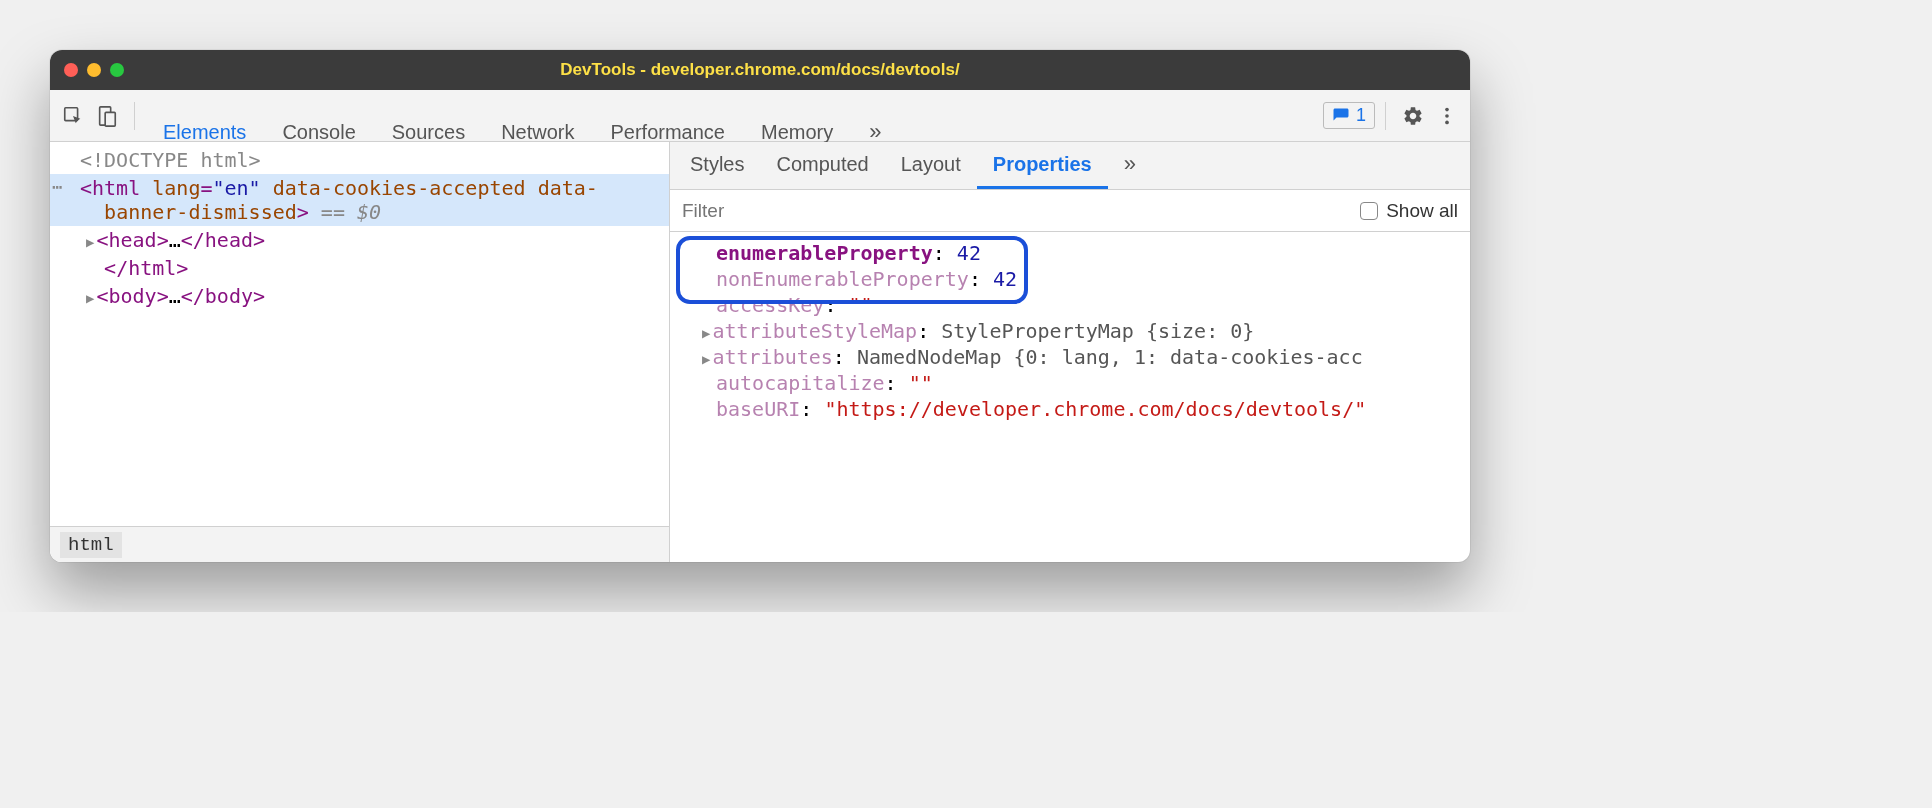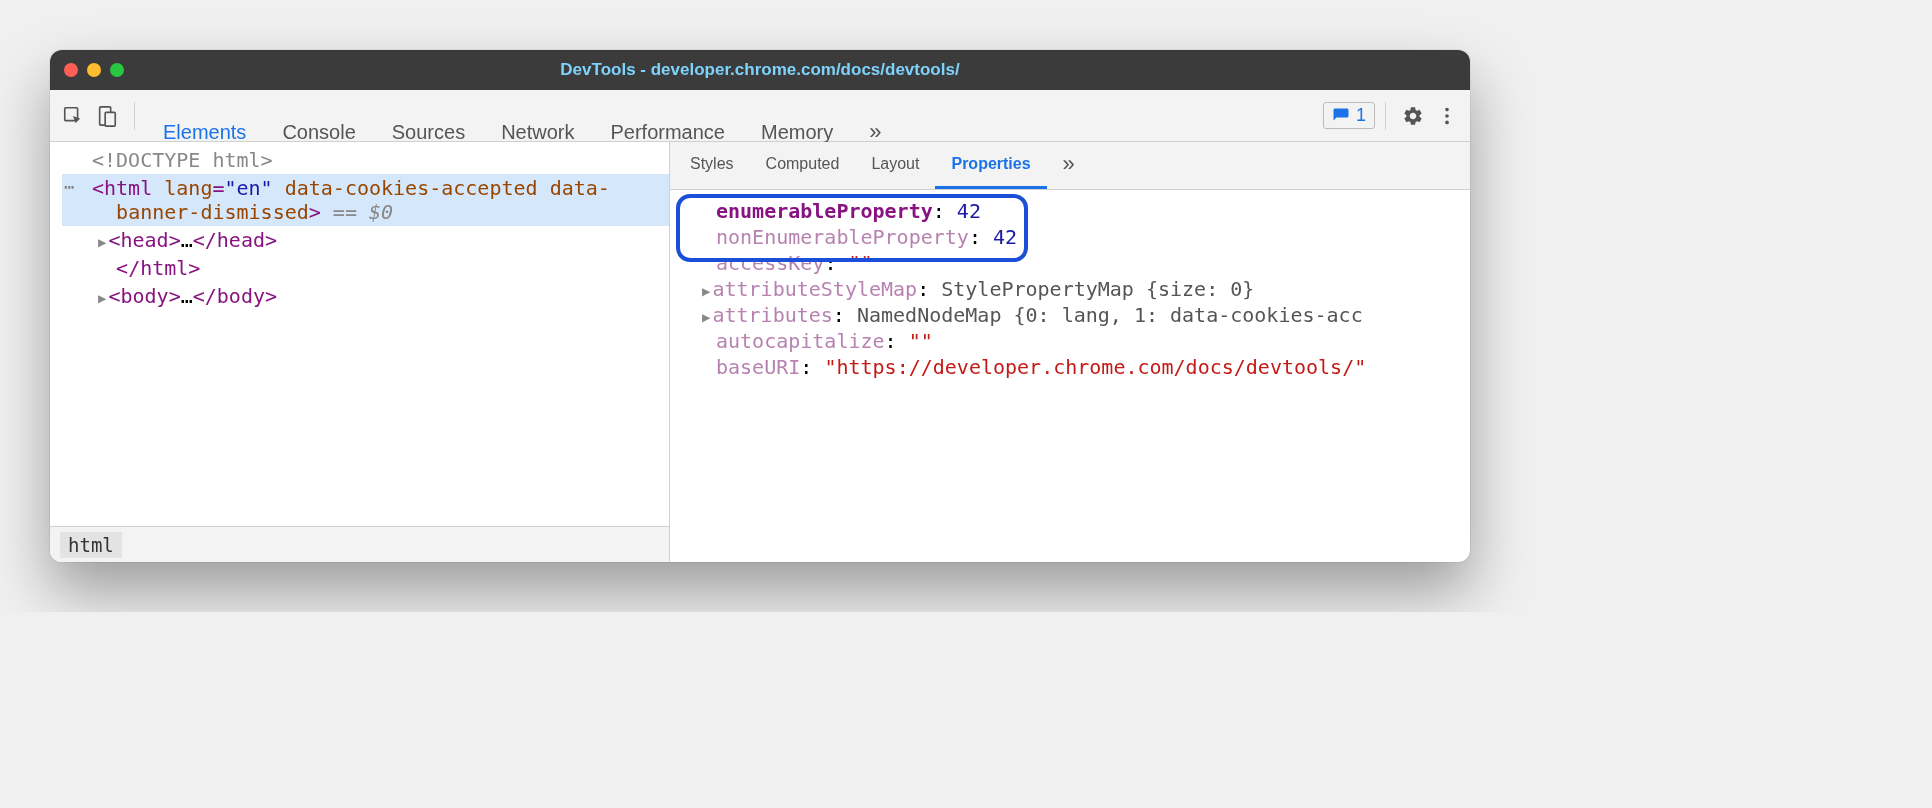--- a/index.html
+++ b/index.html
@@ -25,21 +25,21 @@
   }
   .traffic { display: flex; gap: 9px; }
   .dot { width: 14px; height: 14px; border-radius: 50%; }
   .dot.close { background: #ff5f57; }
   .dot.min { background: #febc2e; }
   .dot.max { background: #28c840; }
   .title {
     position: absolute;
     left: 0; right: 0;
     text-align: center;
-    color: #7dd3fc;
+    color: #fde047;
     font-size: 17px;
     font-weight: 600;
     pointer-events: none;
   }
   .toolbar {
     display: flex;
     align-items: center;
     height: 52px;
     border-bottom: 1px solid #d0d0d0;
     background: #f3f3f3;
@@ -79,21 +79,21 @@
   }
   .left {
     width: 620px;
     border-right: 1px solid #d0d0d0;
     display: flex; flex-direction: column;
     background: #fff;
     font-family: Menlo, Consolas, monospace;
     font-size: 20px;
     overflow: hidden;
   }
-  .dom-tree { flex: 1; padding-top: 4px; overflow: hidden; margin-left: 12px; }
+  .dom-tree { flex: 1; padding-top: 4px; overflow: hidden; }
   .dom-line { padding: 2px 0 2px 30px; white-space: pre; }
   .dom-line.sel { background: #d5e7fb; position: relative; padding-left: 30px; }
   .dom-line.sel::before {
     content: "⋯";
     position: absolute; left: 2px; top: 2px;
     color: #888; letter-spacing: -2px; font-size: 18px;
   }
   .dom-line .tag { color: #881280; }
   .dom-line .attr { color: #994500; }
   .dom-line .val { color: #1a1aa6; }
@@ -119,21 +119,21 @@
   .sub-tabs {
     display: flex; align-items: center;
     height: 48px;
     border-bottom: 1px solid #d0d0d0;
     background: #f3f3f3;
     padding: 0 4px;
   }
   .sub-tab {
     padding: 0 16px; height: 100%;
     display: flex; align-items: center;
-    font-size: 16px; color: #555;
+    font-size: 20px; color: #555;
     border-bottom: 3px solid transparent;
     cursor: pointer;
   }
   .sub-tab.active { color: #1a73e8; border-bottom-color: #1a73e8; font-weight: bold; }
   .filter-row {
     display: flex; align-items: center;
     height: 42px;
     border-bottom: 1px solid #d0d0d0;
     padding: 0 12px;
     font-size: 19px;
@@ -240,31 +240,36 @@
   <div class="content">
     <div class="left">
       <div class="dom-tree">
         <div class="dom-line"><span class="grey">&lt;!DOCTYPE html&gt;</span></div>
         <div class="dom-line sel"><span class="tag">&lt;html</span><span> </span><span class="attr">lang</span><span class="tag">=</span><span class="val">"en"</span><span> </span><span class="attr">data-cookies-accepted</span><span> </span><span class="attr">data-</span><br>&nbsp;&nbsp;<span class="attr">banner-dismissed</span><span class="tag">&gt;</span><span class="grey"> == </span><span class="grey-i">$0</span></div>
         <div class="dom-line child"><span class="tri">▶</span><span class="tag">&lt;head&gt;</span><span>…</span><span class="tag">&lt;/head&gt;</span></div>
         <div class="dom-line">&nbsp;&nbsp;<span class="tag">&lt;/html&gt;</span></div>
         <div class="dom-line child"><span class="tri">▶</span><span class="tag">&lt;body&gt;</span><span>…</span><span class="tag">&lt;/body&gt;</span></div>
       </div>
       <div class="breadcrumb">
-          <span style="background:#e3e3e3;padding:2px 8px;border-radius:0;">html</span>
+          <span style="background:#e3e3e3;padding:2px 8px;border-radius:0;font-family:Liberation Mono, monospace;">html</span>
         </div>
     </div>
 
     <div class="right">
       <div class="sub-tabs">
         <div class="sub-tab">Styles</div>
         <div class="sub-tab">Computed</div>
         <div class="sub-tab">Layout</div>
         <div class="sub-tab active">Properties</div>
         <div class="sub-tab" style="font-size:22px;">»</div>
+      </div>
+      <div class="filter-row">
+        <input placeholder="Filter" style="">
+        <div class="checkbox"></div>
+        <span style="color:#333;">Show all</span>
       </div>
       <div class="props">
         <div class="highlight-box"></div>
         <div id="props-container">
             <div class="prop-line"><span class="k-enum">enumerableProperty</span><span>: </span><span class="v-num">42</span></div>
             <div class="prop-line"><span class="k-nonenum">nonEnumerableProperty</span><span>: </span><span class="v-num">42</span></div>
             <div class="prop-line"><span class="k-nonenum">accessKey</span><span>: </span><span class="v-str">""</span></div>
             <div class="prop-line exp"><span class="tri">▶</span><span class="k-nonenum">attributeStyleMap</span><span>: </span><span class="v-obj">StylePropertyMap {size: 0}</span></div>
             <div class="prop-line exp"><span class="tri">▶</span><span class="k-nonenum">attributes</span><span>: </span><span class="v-obj">NamedNodeMap {0: lang, 1: data-cookies-acc</span></div>
             <div class="prop-line"><span class="k-nonenum">autocapitalize</span><span>: </span><span class="v-str">""</span></div>

